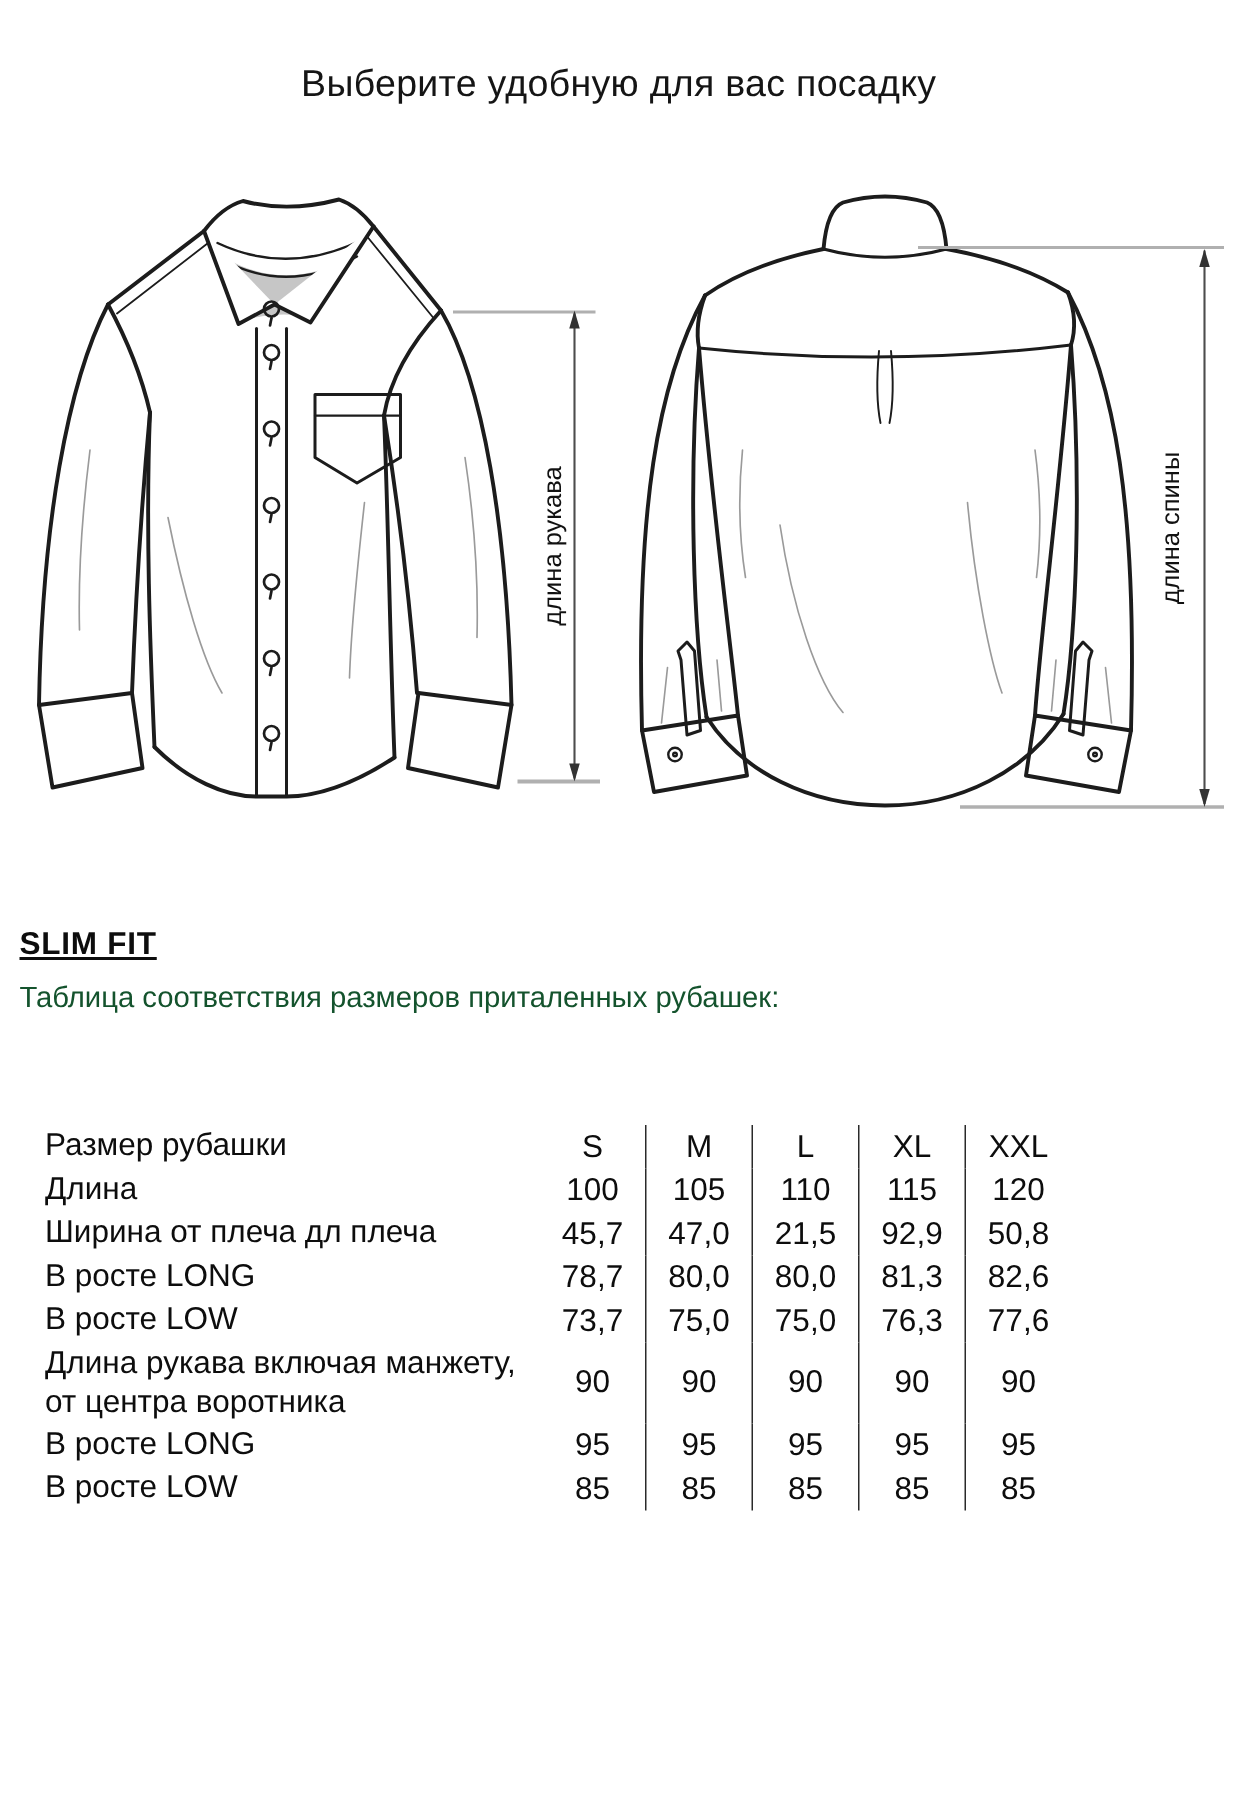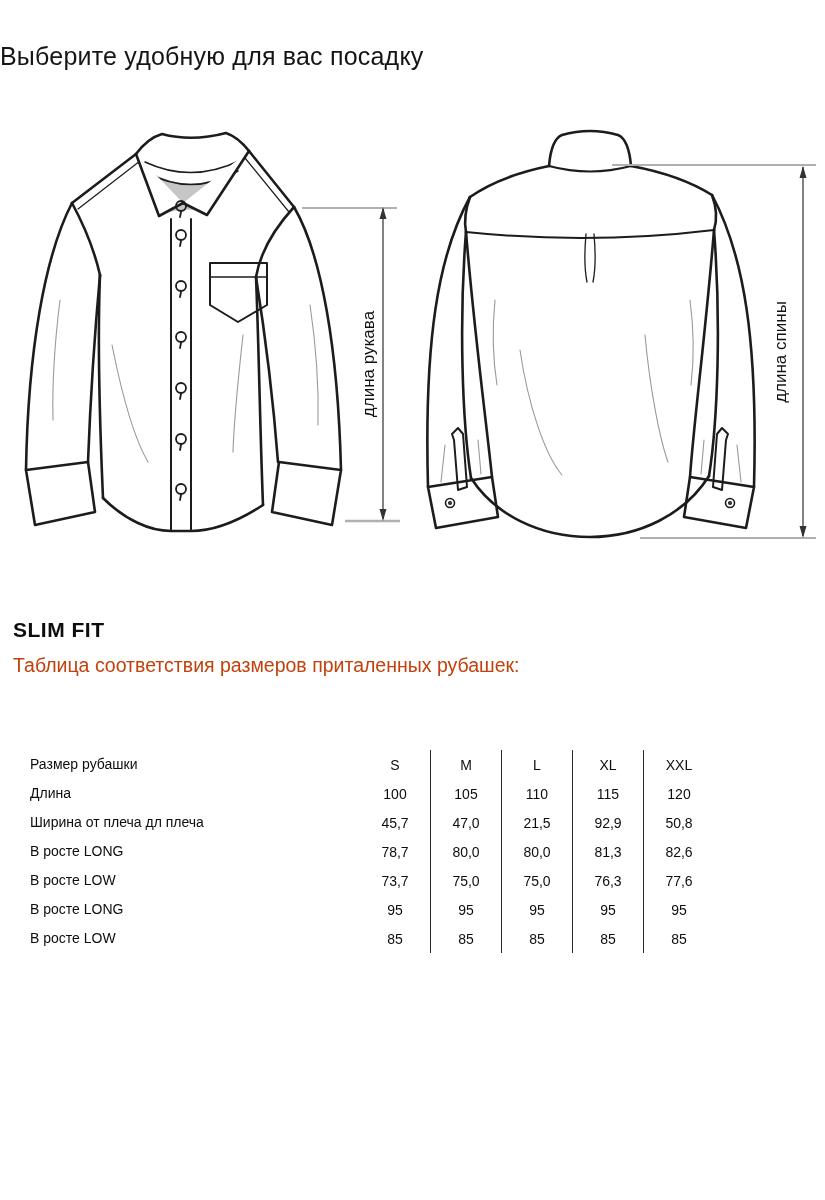--- a/index.html
+++ b/index.html
@@ -4,34 +4,34 @@
 <style>
   html,body{margin:0;padding:0;}
   body{
     width:825px;height:1200px;
     background:#ffffff;color:#111;
     font-family:"Liberation Sans",sans-serif;
     position:relative;overflow:hidden;
   }
   .title{
     position:absolute;top:42px;left:0;width:825px;
-    font-size:25px;letter-spacing:.2px;color:#151515;
+    text-align:center;font-size:25px;letter-spacing:.2px;color:#151515;
   }
   .figure{position:absolute;top:115px;left:0;}
   .figure svg text{font-family:"Liberation Sans",sans-serif;}
   .slim-fit{
     position:absolute;top:618px;left:13px;
-    font-size:21px;font-weight:bold;letter-spacing:.5px;color:#0d0d0d;
+    font-size:21px;font-weight:bold;letter-spacing:.5px;color:#0d0d0d;text-decoration:underline;
   }
   .subtitle{
-    position:absolute;top:654px;left:13px;font-size:19.5px;color:#c2410c;
+    position:absolute;top:654px;left:13px;font-size:19.5px;color:#14532d;
   }
   table.size-table{
     position:absolute;top:750px;left:30px;
-    border-collapse:collapse;font-size:14px;color:#0d0d0d;
+    border-collapse:collapse;font-size:21px;color:#0d0d0d;
   }
   table.size-table td{padding:0;height:29px;vertical-align:middle;}
   td.lbl{width:330px;text-align:left;line-height:1.25;padding-right:6px;}
   td.val{width:70px;text-align:center;}
   td.sep{border-left:1.5px solid #2a2a2a;}
   tr.tall td{height:54px;}
 </style>
 </head>
 <body>
 
@@ -219,20 +219,28 @@
       <td class="val sep">82,6</td>
     </tr>
     <tr>
       <td class="lbl">В росте LOW</td>
       <td class="val">73,7</td>
       <td class="val sep">75,0</td>
       <td class="val sep">75,0</td>
       <td class="val sep">76,3</td>
       <td class="val sep">77,6</td>
     </tr>
+    <tr class="tall">
+      <td class="lbl">Длина рукава включая манжету, от центра воротника</td>
+      <td class="val">90</td>
+      <td class="val sep">90</td>
+      <td class="val sep">90</td>
+      <td class="val sep">90</td>
+      <td class="val sep">90</td>
+    </tr>
     <tr>
       <td class="lbl">В росте LONG</td>
       <td class="val">95</td>
       <td class="val sep">95</td>
       <td class="val sep">95</td>
       <td class="val sep">95</td>
       <td class="val sep">95</td>
     </tr>
     <tr>
       <td class="lbl">В росте LOW</td>

